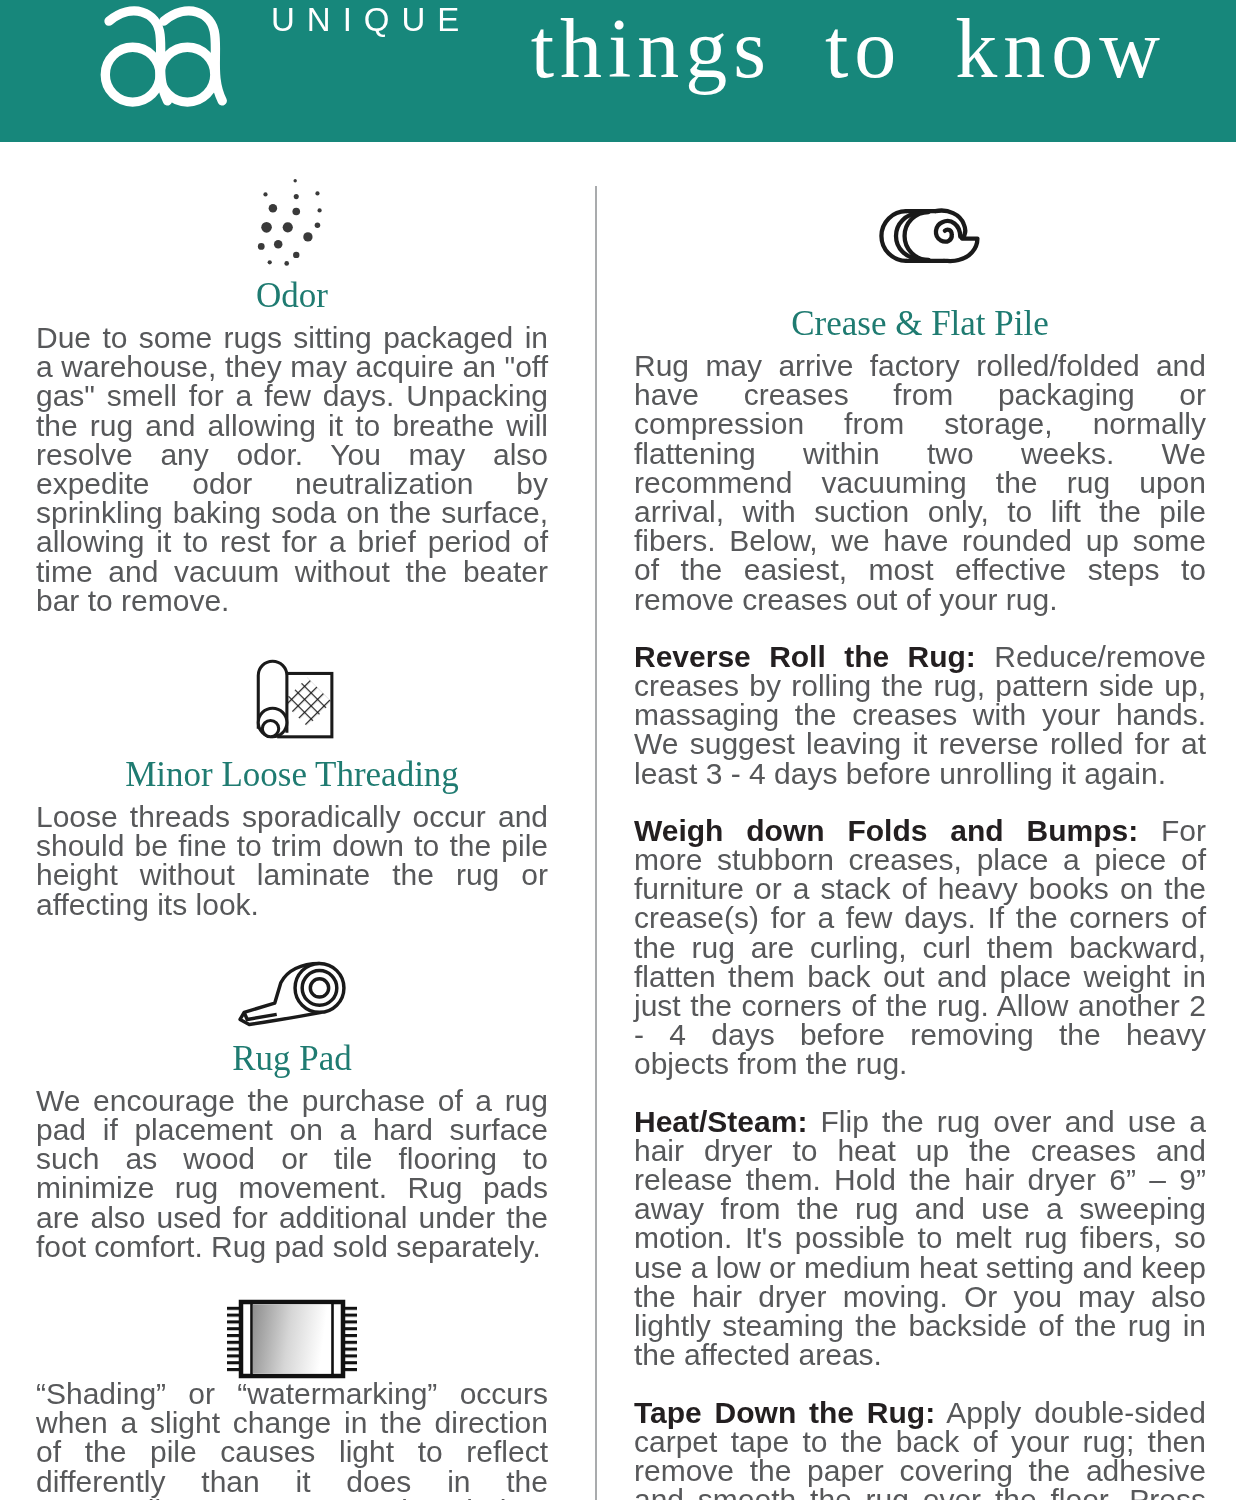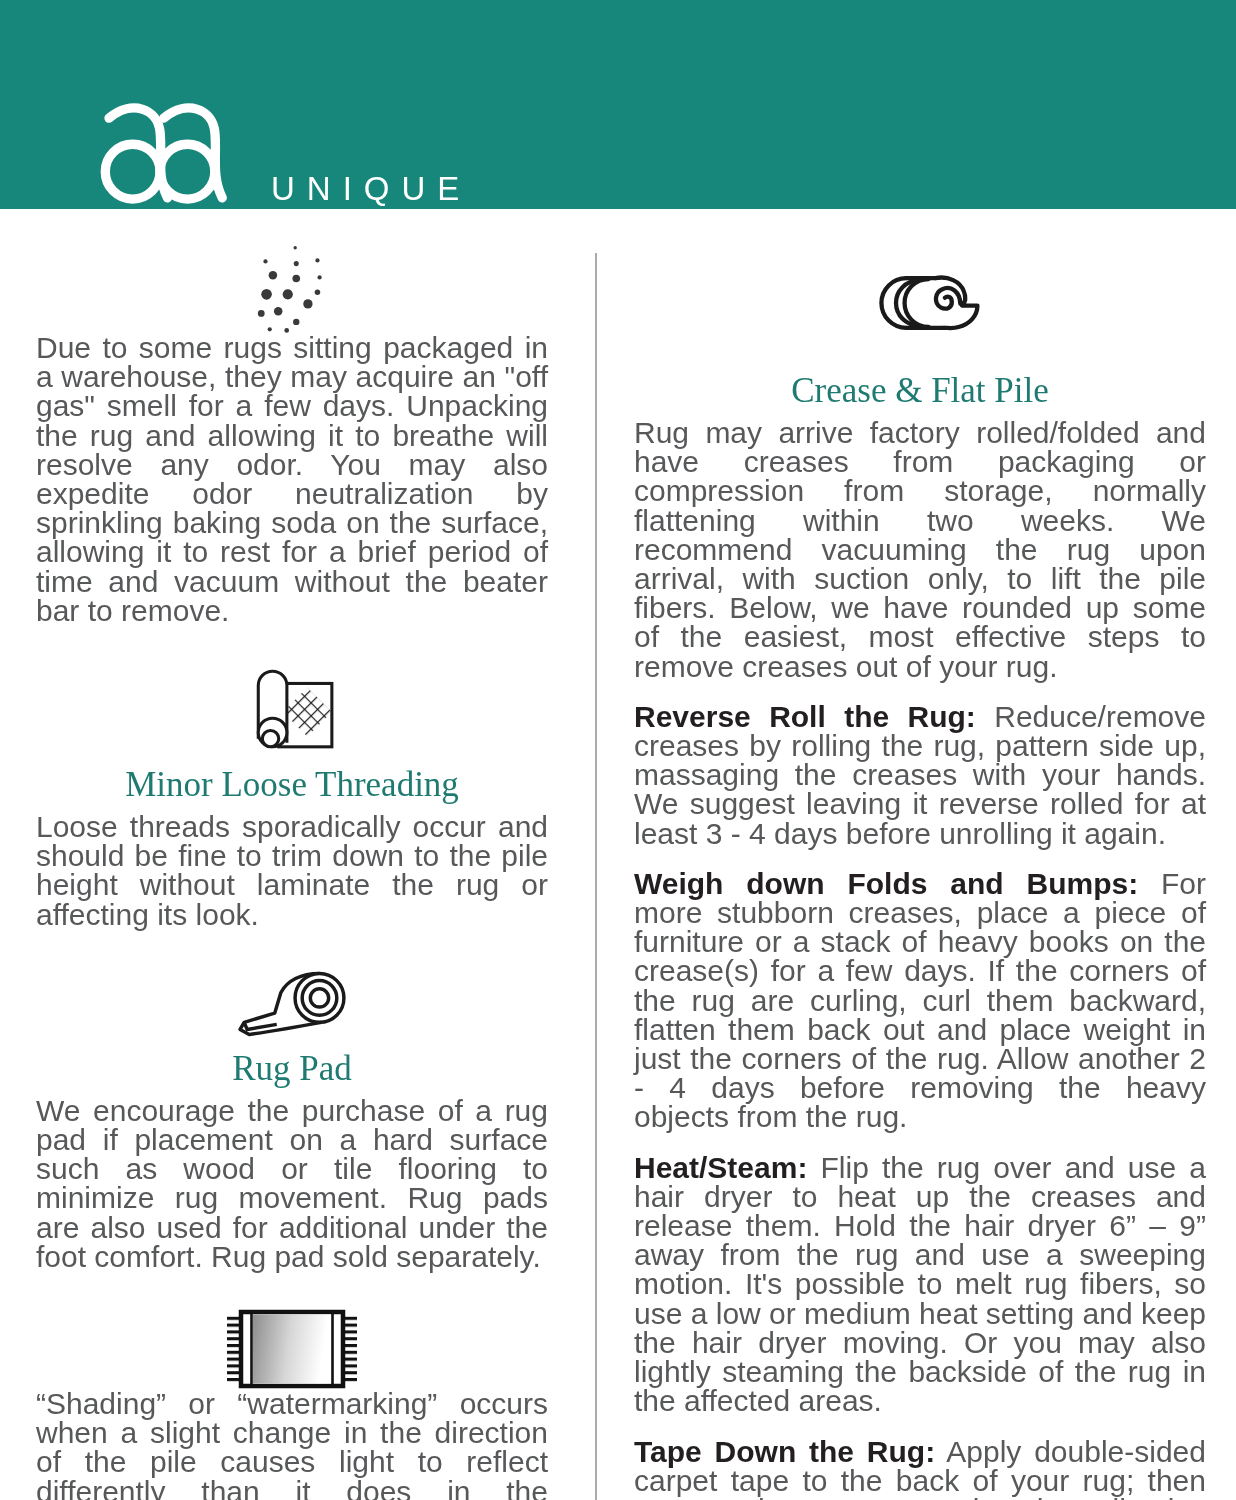--- a/index.html
+++ b/index.html
@@ -5,24 +5,24 @@
   html, body { margin: 0; padding: 0; }
   body {
     width: 1236px; height: 1500px;
     background: #ffffff;
     overflow: hidden;
     font-family: "Liberation Sans", sans-serif;
     -webkit-font-smoothing: antialiased;
   }
   
   .header {
-    height: 209px;
+    height: 142px;
     background: #17877B;
     display: flex;
-    align-items: flex-end;
+    align-items: flex-start;
     box-sizing: border-box;
     padding: 0 70px 0 95px;
   }
   .logo { flex: 0 0 auto; }
   .brand {
     margin-left: 26px;
     color: #ffffff;
     font-size: 33px;
     letter-spacing: 12px;
     line-height: 40px;
@@ -72,36 +72,37 @@
     line-height: 29.2px;
     margin: 0;
   }
   .body-text b { color: #231f20; font-weight: 700; }
   .sec-odor .icon-wrap      { margin-top: 14px;  height: 92px; }
   .sec-threading .icon-wrap { margin-top: 38px; height: 92px; }
   .sec-rugpad .icon-wrap    { margin-top: 36px; height: 74px; }
   .sec-shading .icon-wrap   { margin-top: 36px; height: 82px; }
   .sec-crease .icon-wrap    { margin-top: 44px; height: 62px; }
   .sec-crease .sec-title    { margin-top: 38px; }
-  .tip { margin-top: 21px; }
+  .tip { margin-top: 28px; }
   .ic { display: block; }
 </style>
 </head>
 <body>
 
 <div class="header">
   <svg class="logo ic" width="150" height="112" viewBox="0 0 120 90" fill="none" stroke="#ffffff" stroke-width="7.5" stroke-linecap="round">
     <circle cx="30" cy="60" r="22"></circle>
     <path d="M 11 17 C 29 2 50 9 52 28 C 54 45 49 63 58 81"></path>
     <circle cx="74" cy="60" r="22"></circle>
     <path d="M 55 17 C 73 2 94 9 96 28 C 98 45 93 63 102 81"></path>
   </svg>
   <div class="brand">
     <div>UNIQUE</div>
   </div>
+  <div class="header-title">things to know</div>
 </div>
 
 <div class="content">
 
   <div class="col-left">
 
     <div class="section sec-odor">
       <div class="icon-wrap">
         <svg class="ic" width="70" height="90" viewBox="0 0 66 84" fill="#3a3a3a">
           <circle cx="36" cy="4" r="1.6"></circle>
@@ -115,20 +116,21 @@
             <circle cx="29" cy="48" r="4.8"></circle>
           <circle cx="57" cy="46" r="2.6"></circle>
             <circle cx="48" cy="57" r="4.4"></circle>
             <circle cx="4" cy="66" r="3.2"></circle>
           <circle cx="20" cy="64" r="4"></circle>
             <circle cx="37" cy="74" r="3"></circle>
             <circle cx="12" cy="81" r="2"></circle>
           <circle cx="28" cy="82" r="2.2"></circle>
         </svg>
       </div>
+      <h2 class="sec-title">Odor</h2>
       <p class="body-text">Due to some rugs sitting packaged in a warehouse, they may acquire an "off gas" smell for a few days. Unpacking the rug and allowing it to breathe will resolve any odor. You may also expedite odor neutralization by sprinkling baking soda on the surface, allowing it to rest for a brief period of time and vacuum without the beater bar to remove.</p>
     </div>
 
     <div class="section sec-threading">
       <div class="icon-wrap">
         <svg class="ic" width="92" height="92" viewBox="0 0 90 90" fill="none" stroke="#1a1a1a" stroke-width="3">
           <defs>
             <pattern id="xh" width="9" height="9" patternUnits="userSpaceOnUse" patternTransform="rotate(45 0 0)">
               <path d="M0 0 H9 M0 0 V9" stroke="#1a1a1a" stroke-width="2.4"></path>
             </pattern>

